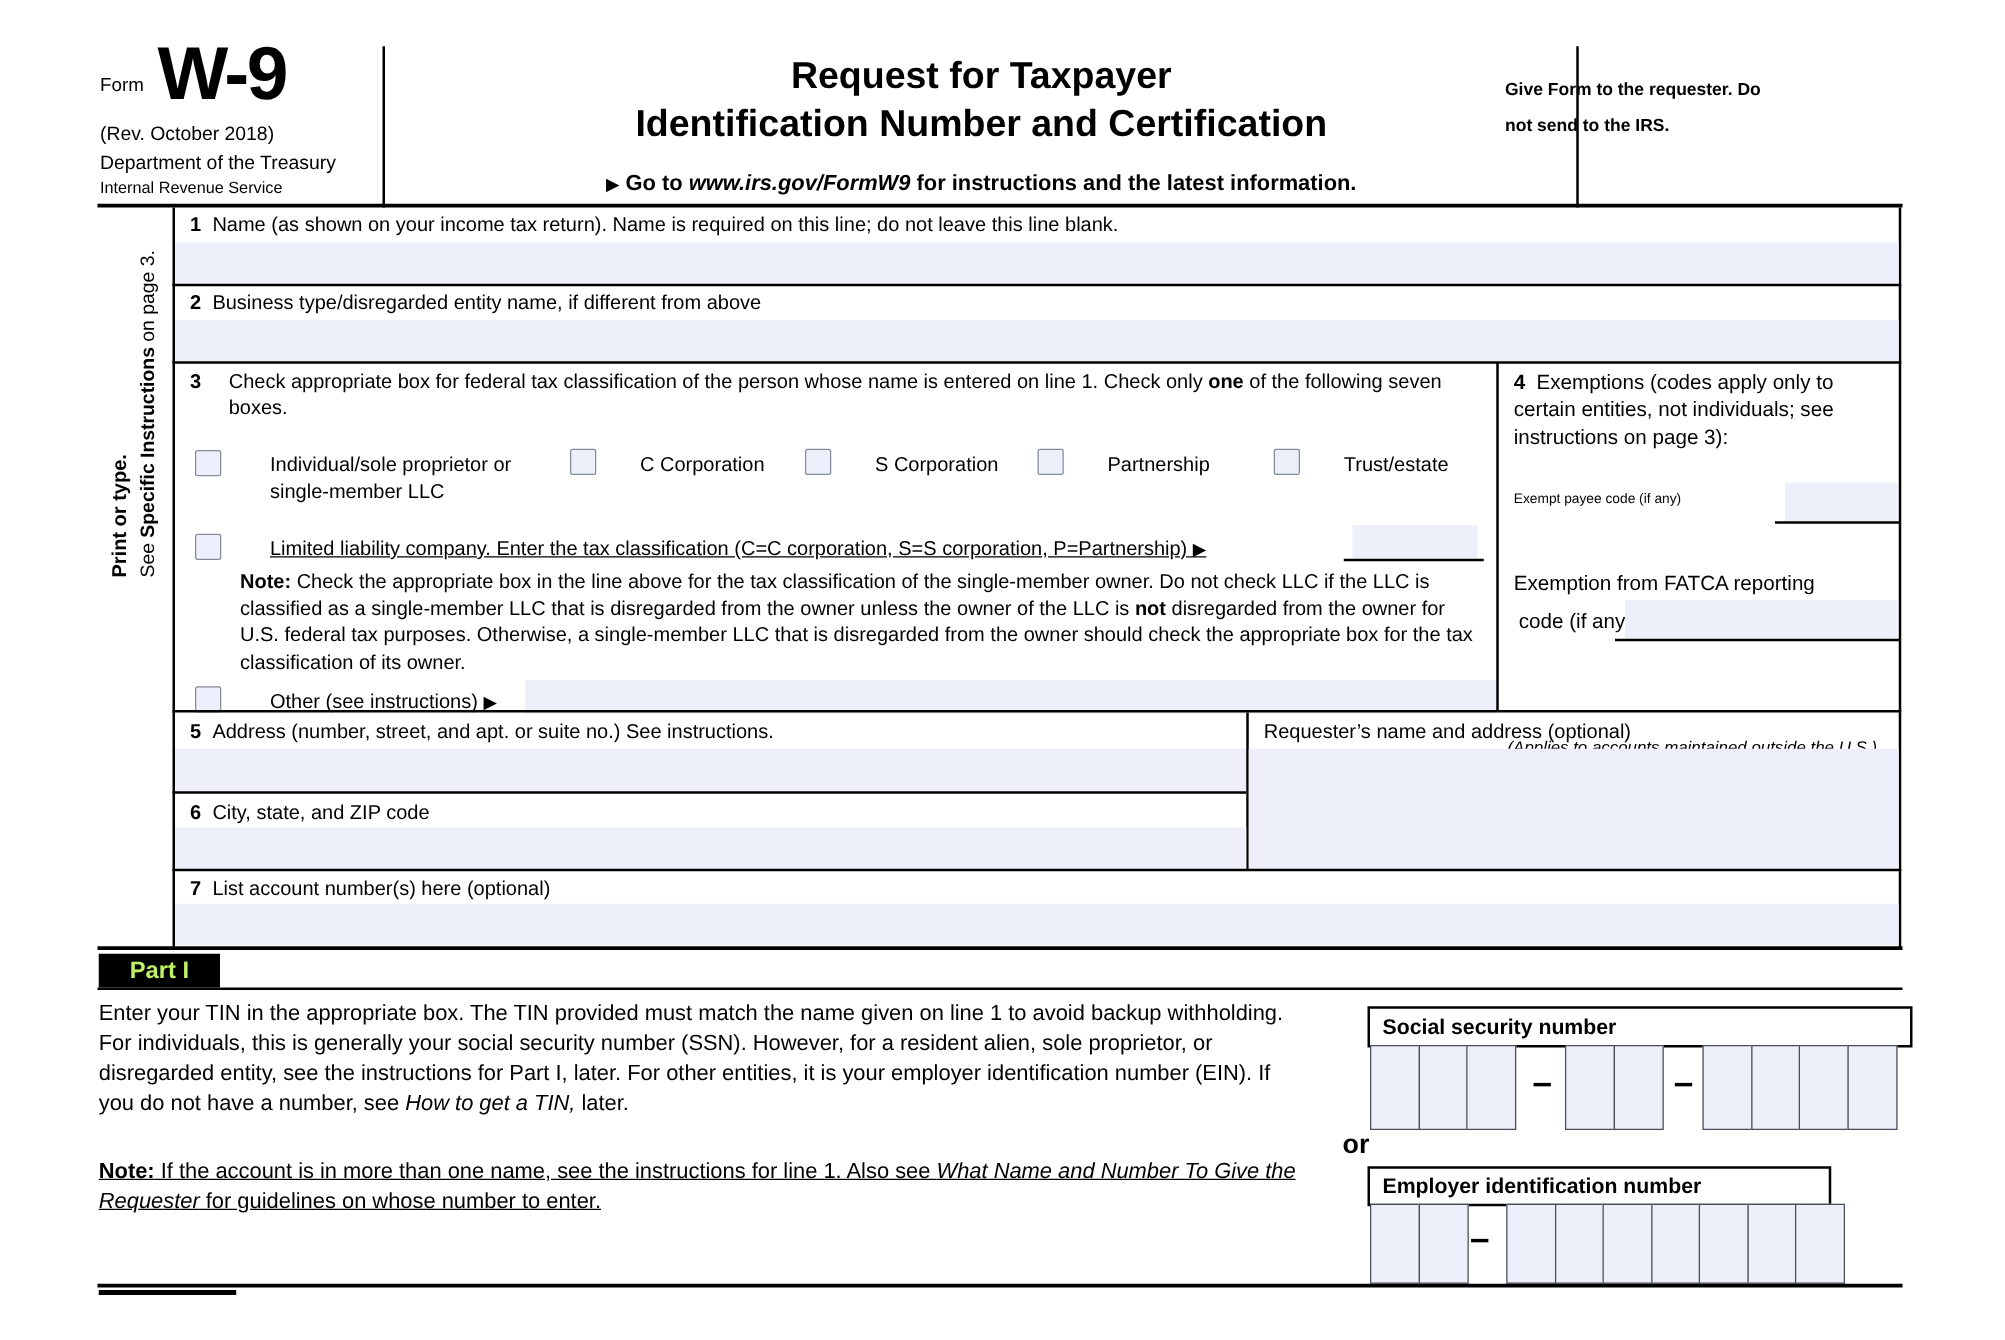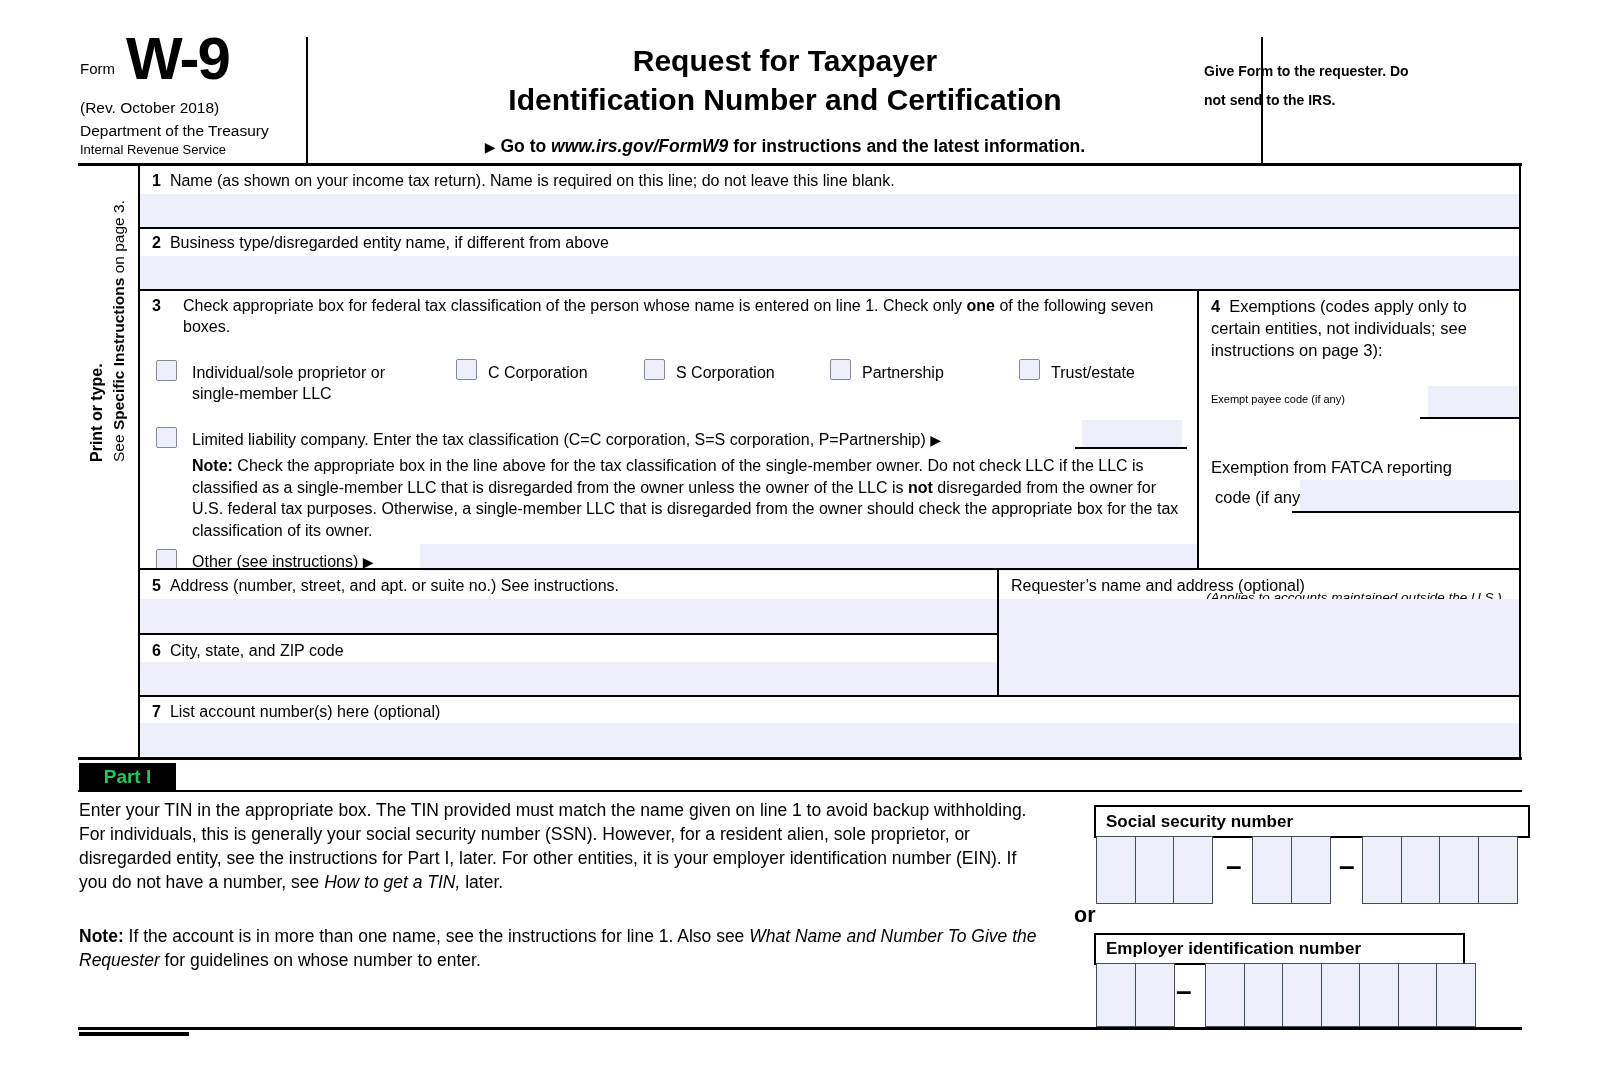--- a/index.html
+++ b/index.html
@@ -4,23 +4,23 @@
 <style>
   html,body{margin:0;padding:0;background:#fff;}
   .page{position:relative;width:1604px;height:1036px;background:#fff;overflow:hidden;
         font-family:"Liberation Sans","DejaVu Sans",sans-serif;color:#000;border-radius:17px;}
   .abs{position:absolute;}
   .hline,.vline{position:absolute;background:#000;}
   .field{position:absolute;background:#edf0fa;}
   .lbl{position:absolute;font-size:16px;line-height:21px;}
   .num{font-weight:bold;margin-right:9px;}
   .cb{position:absolute;width:19px;height:19px;background:#edf0fa;border:1.5px solid #848a99;border-radius:2px;}
-  .cblbl{position:absolute;font-size:16px;line-height:21px;}
+  .cblbl{position:absolute;font-size:16px;line-height:21px;margin-left:24px;}
   .arrow{font-size:14px;letter-spacing:0;}
-  .bar-box{position:absolute;background:#000;color:#22c55e;font-weight:bold;font-size:19px;
+  .bar-box{position:absolute;background:#000;color:#bef264;font-weight:bold;font-size:19px;
            display:flex;align-items:center;justify-content:center;}
   .bar-title{position:absolute;font-weight:bold;font-size:19.5px;}
   .tin-row{position:absolute;display:flex;}
   .tin-cell{width:38px;height:66px;background:#edf0fa;border:1.5px solid #474c56;margin-left:-1.5px;}
   .tin-row .tin-cell:first-child{margin-left:0;}
   .tin-row.ein .tin-cell{height:62px;}
   .tin-dash{position:absolute;font-weight:bold;font-size:28px;}
   .tin-hdr{position:absolute;border:2px solid #000;font-weight:bold;font-size:17px;
            display:flex;align-items:center;padding-left:10px;background:#fff;}
   .vertical-wrap{position:absolute;left:108px;top:462px;width:0;height:0;}
@@ -86,21 +86,21 @@
   <div class="cb" style="left:456px;top:359px;"></div>
   <div class="cblbl" style="left:488px;top:362px;">C Corporation</div>
   <div class="cb" style="left:644px;top:359px;"></div>
   <div class="cblbl" style="left:676px;top:362px;">S Corporation</div>
   <div class="cb" style="left:830px;top:359px;"></div>
   <div class="cblbl" style="left:862px;top:362px;">Partnership</div>
   <div class="cb" style="left:1019px;top:359px;"></div>
   <div class="cblbl" style="left:1051px;top:362px;">Trust/estate</div>
 
   <div class="cb" style="left:156px;top:427px;"></div>
-  <div class="cblbl" style="left:192px;top:429px;white-space:nowrap;">
+  <div class="cblbl" style="left:192px;top:429px;white-space:nowrap;text-decoration:underline;">
     <span>Limited liability company. Enter the tax classification (C=C corporation, S=S corporation, P=Partnership)</span>
     <span class="arrow">▶</span>
   </div>
   <div class="field" style="left:1082px;top:420px;width:100px;height:27px;"></div>
   <div class="hline" style="left:1075px;top:447px;width:112px;height:2px;"></div>
 
   <div class="lbl rich" style="left:192px;top:455px;width:988px;line-height:21.5px;"><span style="font-weight: bold;">Note:</span><span> Check the appropriate box in the line above for the tax classification of the single-member owner.  Do not check LLC if the LLC is classified as a single-member LLC that is disregarded from the owner unless the owner of the LLC is </span><span style="font-weight: bold;">not</span><span> disregarded from the owner for U.S. federal tax purposes. Otherwise, a single-member LLC that is disregarded from the owner should check the appropriate box for the tax classification of its owner.</span></div>
 
   <div class="cb" style="left:156px;top:549px;"></div>
   <div class="cblbl" style="left:192px;top:551px;white-space:nowrap;">
@@ -144,21 +144,21 @@
   <div class="lbl" style="left:152px;top:701px;">
     <span class="num">7</span><span>List account number(s) here (optional)</span>
   </div>
   <div class="field" style="left:140px;top:723px;width:1379px;height:33px;"></div>
   <div class="hline" style="left:78px;top:757px;width:1444px;height:3px;"></div>
 
   <div class="bar-box" style="left:79px;top:763px;width:97px;height:27px;">Part I</div>
   <div class="hline" style="left:78px;top:790px;width:1444px;height:2px;"></div>
 
   <div class="abs rich" style="left:79px;top:798px;width:968px;font-size:17.5px;line-height:24px;"><span>Enter your TIN in the appropriate box. The TIN provided must match the name given on line 1 to avoid backup withholding. For individuals, this is generally your social security number (SSN). However, for a resident alien, sole proprietor, or disregarded entity, see the instructions for Part I, later. For other entities, it is your employer identification number (EIN). If you do not have a number, see </span><span style="font-style: italic;">How to get a TIN,</span><span> later.</span></div>
-  <div class="abs rich" style="left:79px;top:924px;width:978px;font-size:17.5px;line-height:24px;"><span style="font-weight: bold;">Note:</span><span> If the account is in more than one name, see the instructions for line 1. Also see </span><span style="font-style: italic;">What Name and Number To Give the Requester</span><span> for guidelines on whose number to enter.</span></div>
+  <div class="abs rich" style="left:79px;top:924px;width:978px;font-size:17.5px;line-height:24px;text-decoration:underline;"><span style="font-weight: bold;">Note:</span><span> If the account is in more than one name, see the instructions for line 1. Also see </span><span style="font-style: italic;">What Name and Number To Give the Requester</span><span> for guidelines on whose number to enter.</span></div>
 
   <div class="tin-hdr" style="left:1094px;top:805px;width:422px;height:29px;">Social security number</div>
   <div class="tin-row" style="left:1096px;top:836px;">
       <div class="tin-cell"></div>
       <div class="tin-cell"></div>
       <div class="tin-cell"></div>
     </div>
   <div class="tin-dash" style="left:1226px;top:850px;">–</div>
   <div class="tin-row" style="left:1252px;top:836px;">
       <div class="tin-cell"></div>

